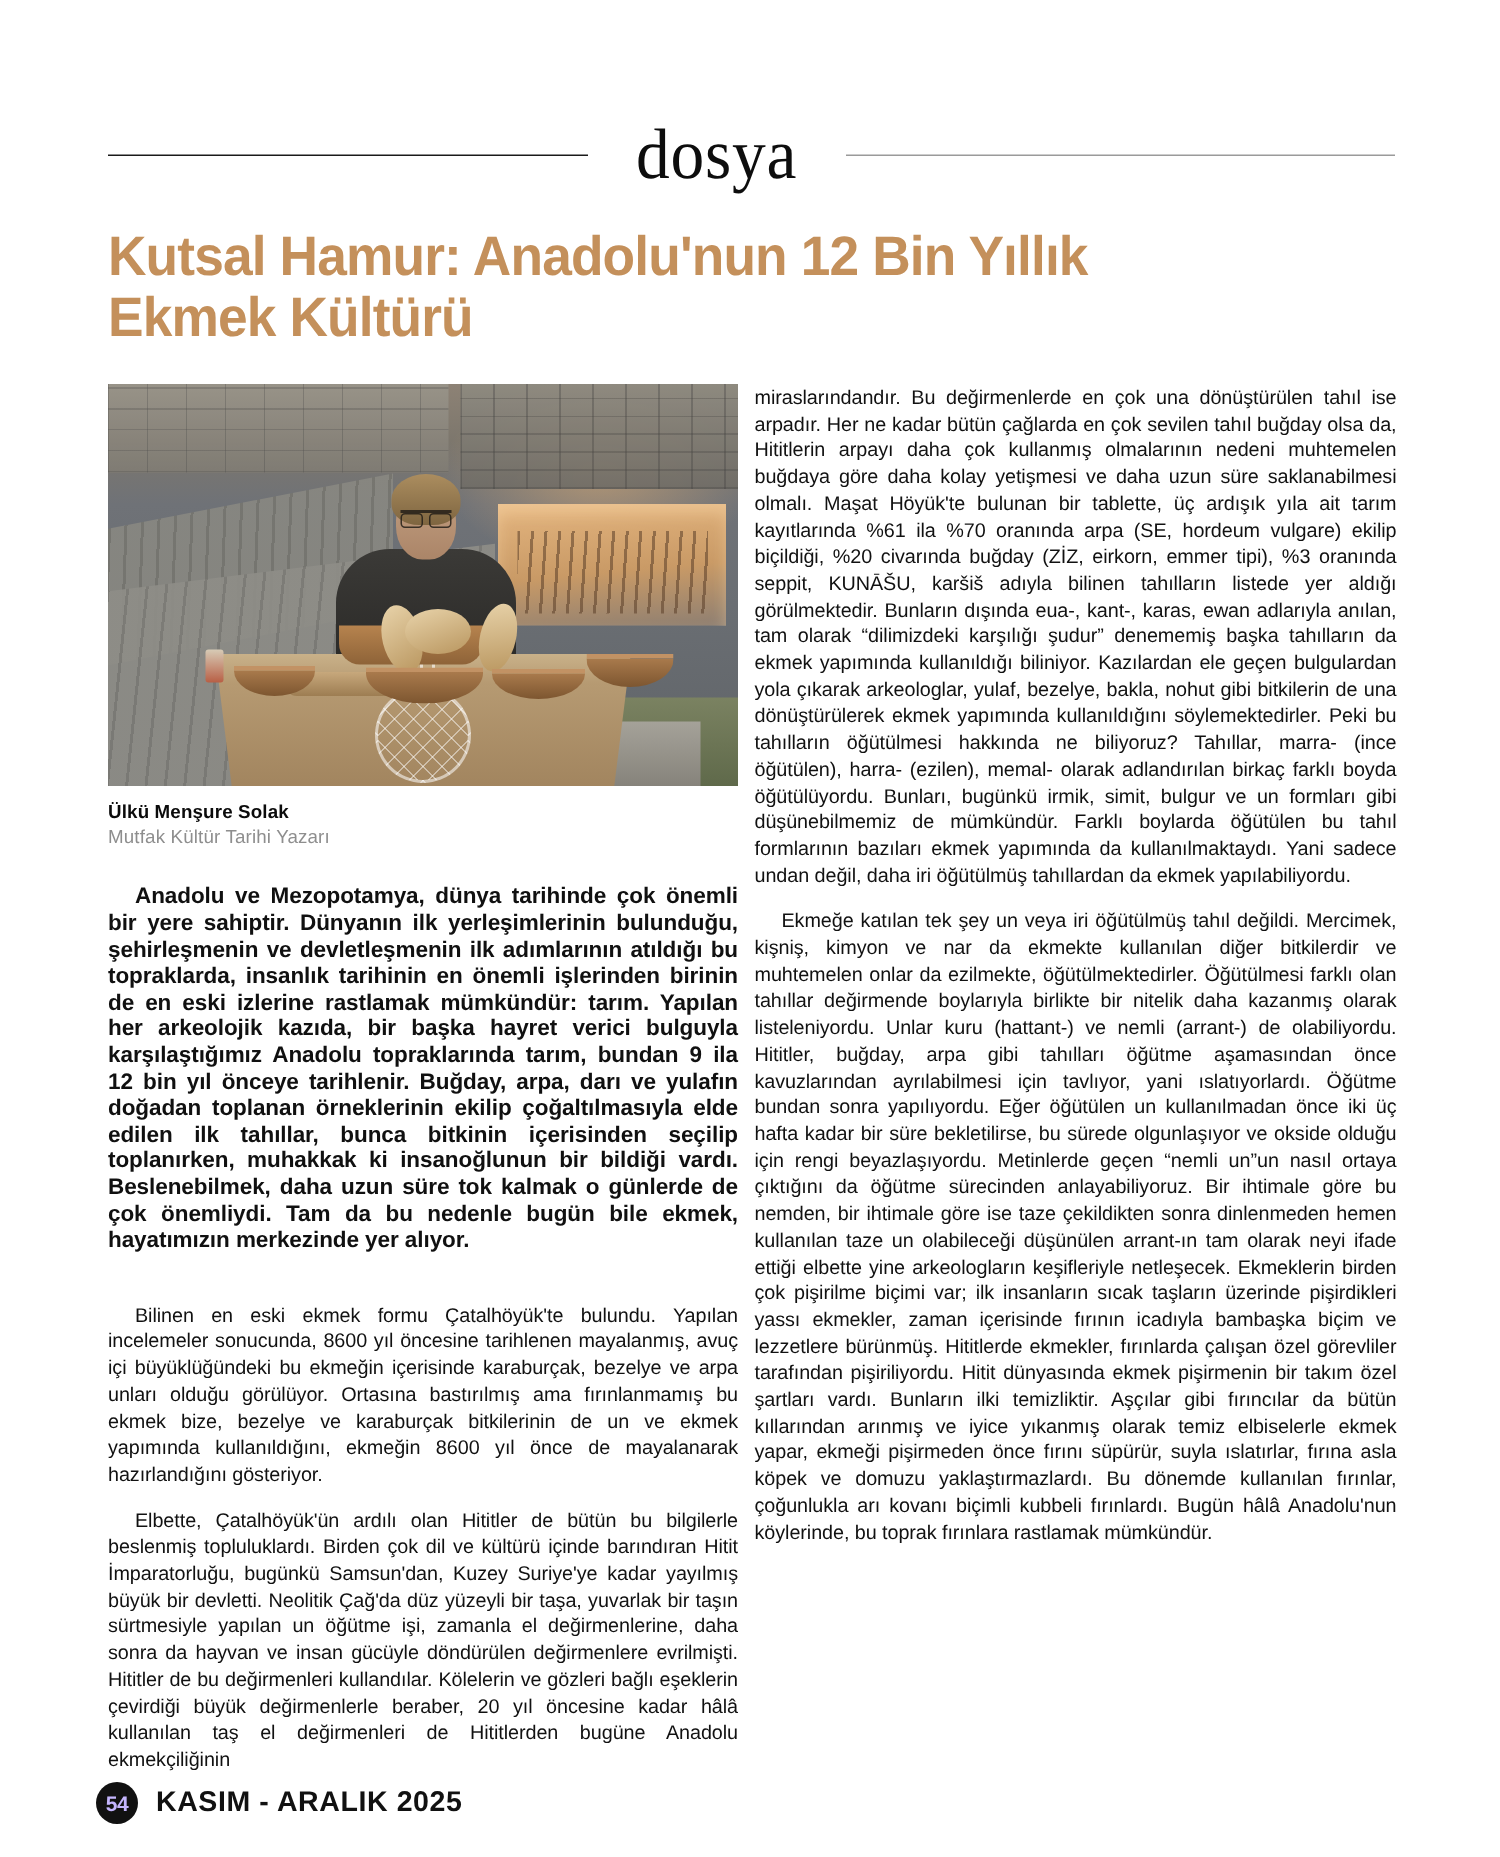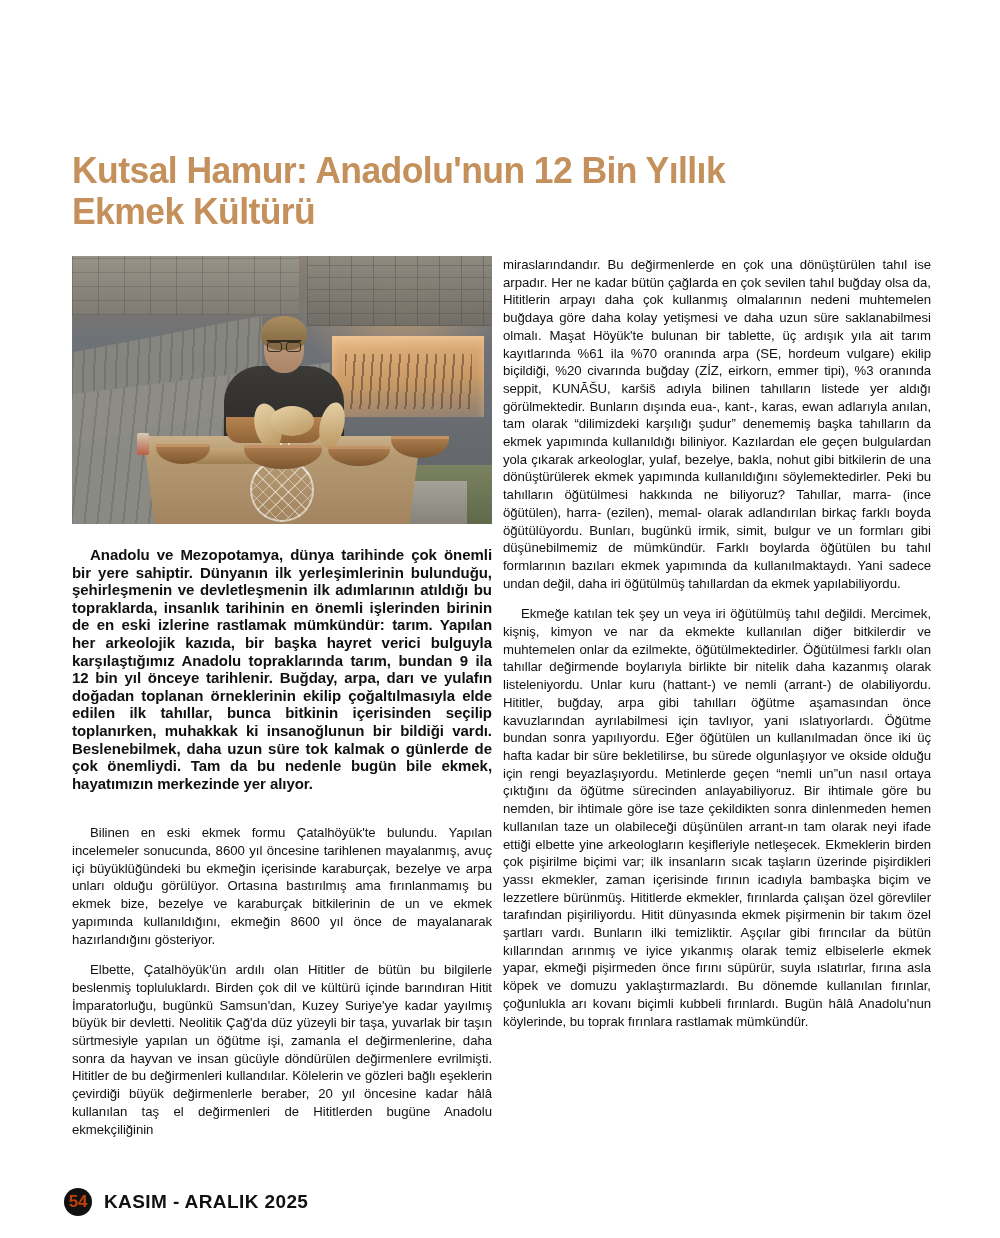--- a/index.html
+++ b/index.html
@@ -350,40 +350,45 @@
     left: 64px;
     bottom: 22px;
     display: flex;
     align-items: center;
     gap: 12px;
   }
   .pagenum {
     width: 28px; height: 28px;
     border-radius: 50%;
     background: #111111;
-    color: #c2410c;
-    font-size: 17px;
+    color: #c4b5fd;
+    font-size: 14px;
     font-weight: bold;
     display: flex;
     align-items: center;
     justify-content: center;
     letter-spacing: -0.3px;
   }
   .issue {
     font-size: 19px;
     font-weight: bold;
     color: #111111;
     letter-spacing: 0.4px;
   }
 </style>
 </head>
 <body>
 
 <div class="page">
 
+  <div class="masthead">
+    <div class="rule-left"></div>
+    <div class="masthead-title">dosya</div>
+    <div class="rule-right"></div>
+  </div>
 
   <div class="headline">
     <div class="line">Kutsal Hamur: Anadolu'nun 12 Bin Yıllık</div>
     <div class="line">Ekmek Kültürü</div>
   </div>
 
   <div class="col-left">
 
     <div class="photo-wrap">
       <div class="photo">
@@ -407,20 +412,24 @@
         <div class="bread b3"></div>
         <div class="tray"></div>
         <div class="bowl bw1"></div>
         <div class="bowl bw2"></div>
         <div class="bowl bw3"></div>
         <div class="bowl bw4"></div>
         <div class="glass"></div>
       </div>
     </div>
 
+    <div class="byline">
+      <div class="byline-name">Ülkü Menşure Solak</div>
+      <div class="byline-role">Mutfak Kültür Tarihi Yazarı</div>
+    </div>
 
     <div class="lead">Anadolu ve Mezopotamya, dünya tarihinde çok önemli bir yere sahiptir. Dünyanın ilk yerleşimlerinin bulunduğu, şehirleşmenin ve devletleşmenin ilk adımlarının atıldığı bu topraklarda, insanlık tarihinin en önemli işlerinden birinin de en eski izlerine rastlamak mümkündür: tarım. Yapılan her arkeolojik kazıda, bir başka hayret verici bulguyla karşılaştığımız Anadolu topraklarında tarım, bundan 9 ila 12 bin yıl önceye tarihlenir. Buğday, arpa, darı ve yulafın doğadan toplanan örneklerinin ekilip çoğaltılmasıyla elde edilen ilk tahıllar, bunca bitkinin içerisinden seçilip toplanırken, muhakkak ki insanoğlunun bir bildiği vardı. Beslenebilmek, daha uzun süre tok kalmak o günlerde de çok önemliydi. Tam da bu nedenle bugün bile ekmek, hayatımızın merkezinde yer alıyor.</div>
 
     <p class="body">Bilinen en eski ekmek formu Çatalhöyük'te bulundu. Yapılan incelemeler sonucunda, 8600 yıl öncesine tarihlenen mayalanmış, avuç içi büyüklüğündeki bu ekmeğin içerisinde karaburçak, bezelye ve arpa unları olduğu görülüyor. Ortasına bastırılmış ama fırınlanmamış bu ekmek bize, bezelye ve karaburçak bitkilerinin de un ve ekmek yapımında kullanıldığını, ekmeğin 8600 yıl önce de mayalanarak hazırlandığını gösteriyor.</p>
     <p class="body">Elbette, Çatalhöyük'ün ardılı olan Hititler de bütün bu bilgilerle beslenmiş topluluklardı. Birden çok dil ve kültürü içinde barındıran Hitit İmparatorluğu, bugünkü Samsun'dan, Kuzey Suriye'ye kadar yayılmış büyük bir devletti. Neolitik Çağ'da düz yüzeyli bir taşa, yuvarlak bir taşın sürtmesiyle yapılan un öğütme işi, zamanla el değirmenlerine, daha sonra da hayvan ve insan gücüyle döndürülen değirmenlere evrilmişti. Hititler de bu değirmenleri kullandılar. Kölelerin ve gözleri bağlı eşeklerin çevirdiği büyük değirmenlerle beraber, 20 yıl öncesine kadar hâlâ kullanılan taş el değirmenleri de Hititlerden bugüne Anadolu ekmekçiliğinin</p>
   </div>
 
   <div class="col-right">
     <p class="body"><span>miraslarındandır. Bu değirmenlerde en çok una dönüştürülen tahıl ise arpadır. Her ne kadar bütün çağlarda en çok sevilen tahıl buğday olsa da, Hititlerin arpayı daha çok kullanmış olmalarının nedeni muhtemelen buğdaya göre daha kolay yetişmesi ve daha uzun süre saklanabilmesi olmalı. </span><b class="inline">Maşat Höyük'te bulunan bir tablette, üç ardışık yıla ait tarım kayıtlarında %61 ila %70 oranında arpa (SE, hordeum vulgare) ekilip biçildiği, %20 civarında buğday (ZİZ, eirkorn, emmer tipi), %3 oranında seppit, KUNĀŠU, karšiš adıyla bilinen tahılların listede yer aldığı görülmektedir. Bunların dışında eua-, kant-, karas, ewan adlarıyla anılan, tam olarak “dilimizdeki karşılığı şudur” denememiş başka tahılların da ekmek yapımında kullanıldığı biliniyor.</b><span> Kazılardan ele geçen bulgulardan yola çıkarak arkeologlar, yulaf, bezelye, bakla, nohut gibi bitkilerin de una dönüştürülerek ekmek yapımında kullanıldığını söylemektedirler. Peki bu tahılların öğütülmesi hakkında ne biliyoruz? Tahıllar, marra- (ince öğütülen), harra- (ezilen), memal- olarak adlandırılan birkaç farklı boyda öğütülüyordu. Bunları, bugünkü irmik, simit, bulgur ve un formları gibi düşünebilmemiz de mümkündür. Farklı boylarda öğütülen bu tahıl formlarının bazıları ekmek yapımında da kullanılmaktaydı. Yani sadece undan değil, daha iri öğütülmüş tahıllardan da ekmek yapılabiliyordu.</span></p>
 

